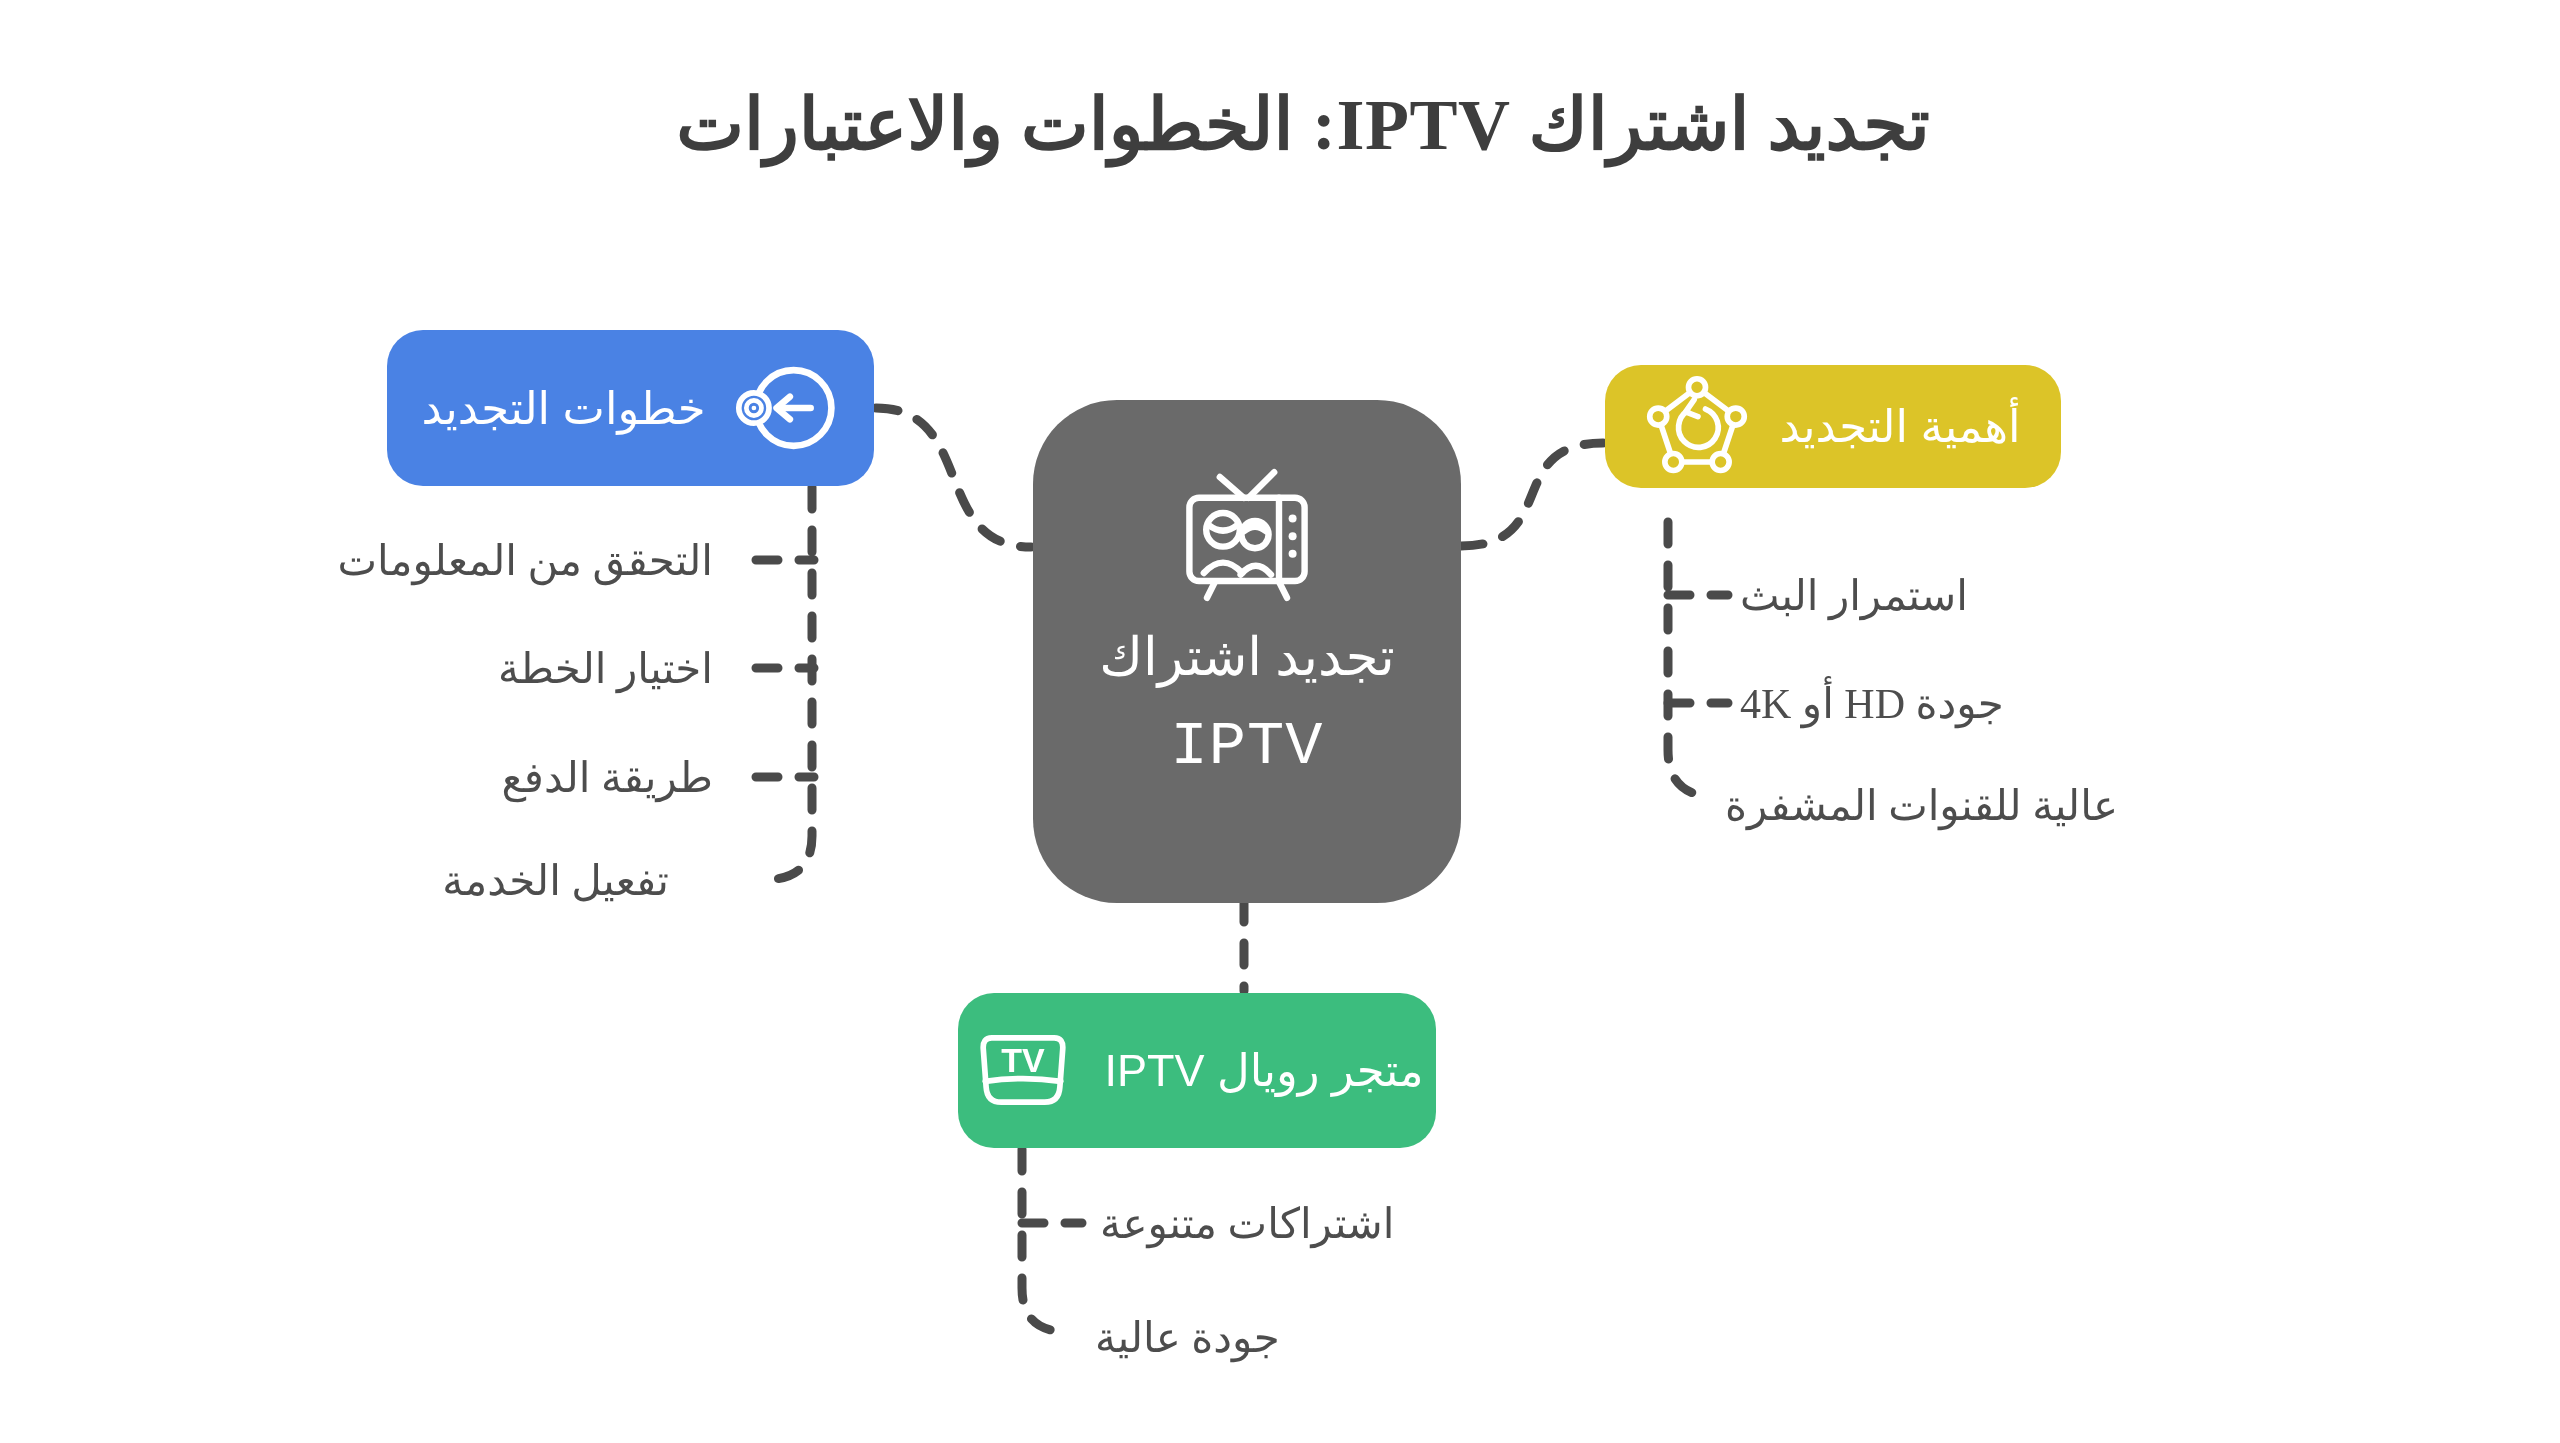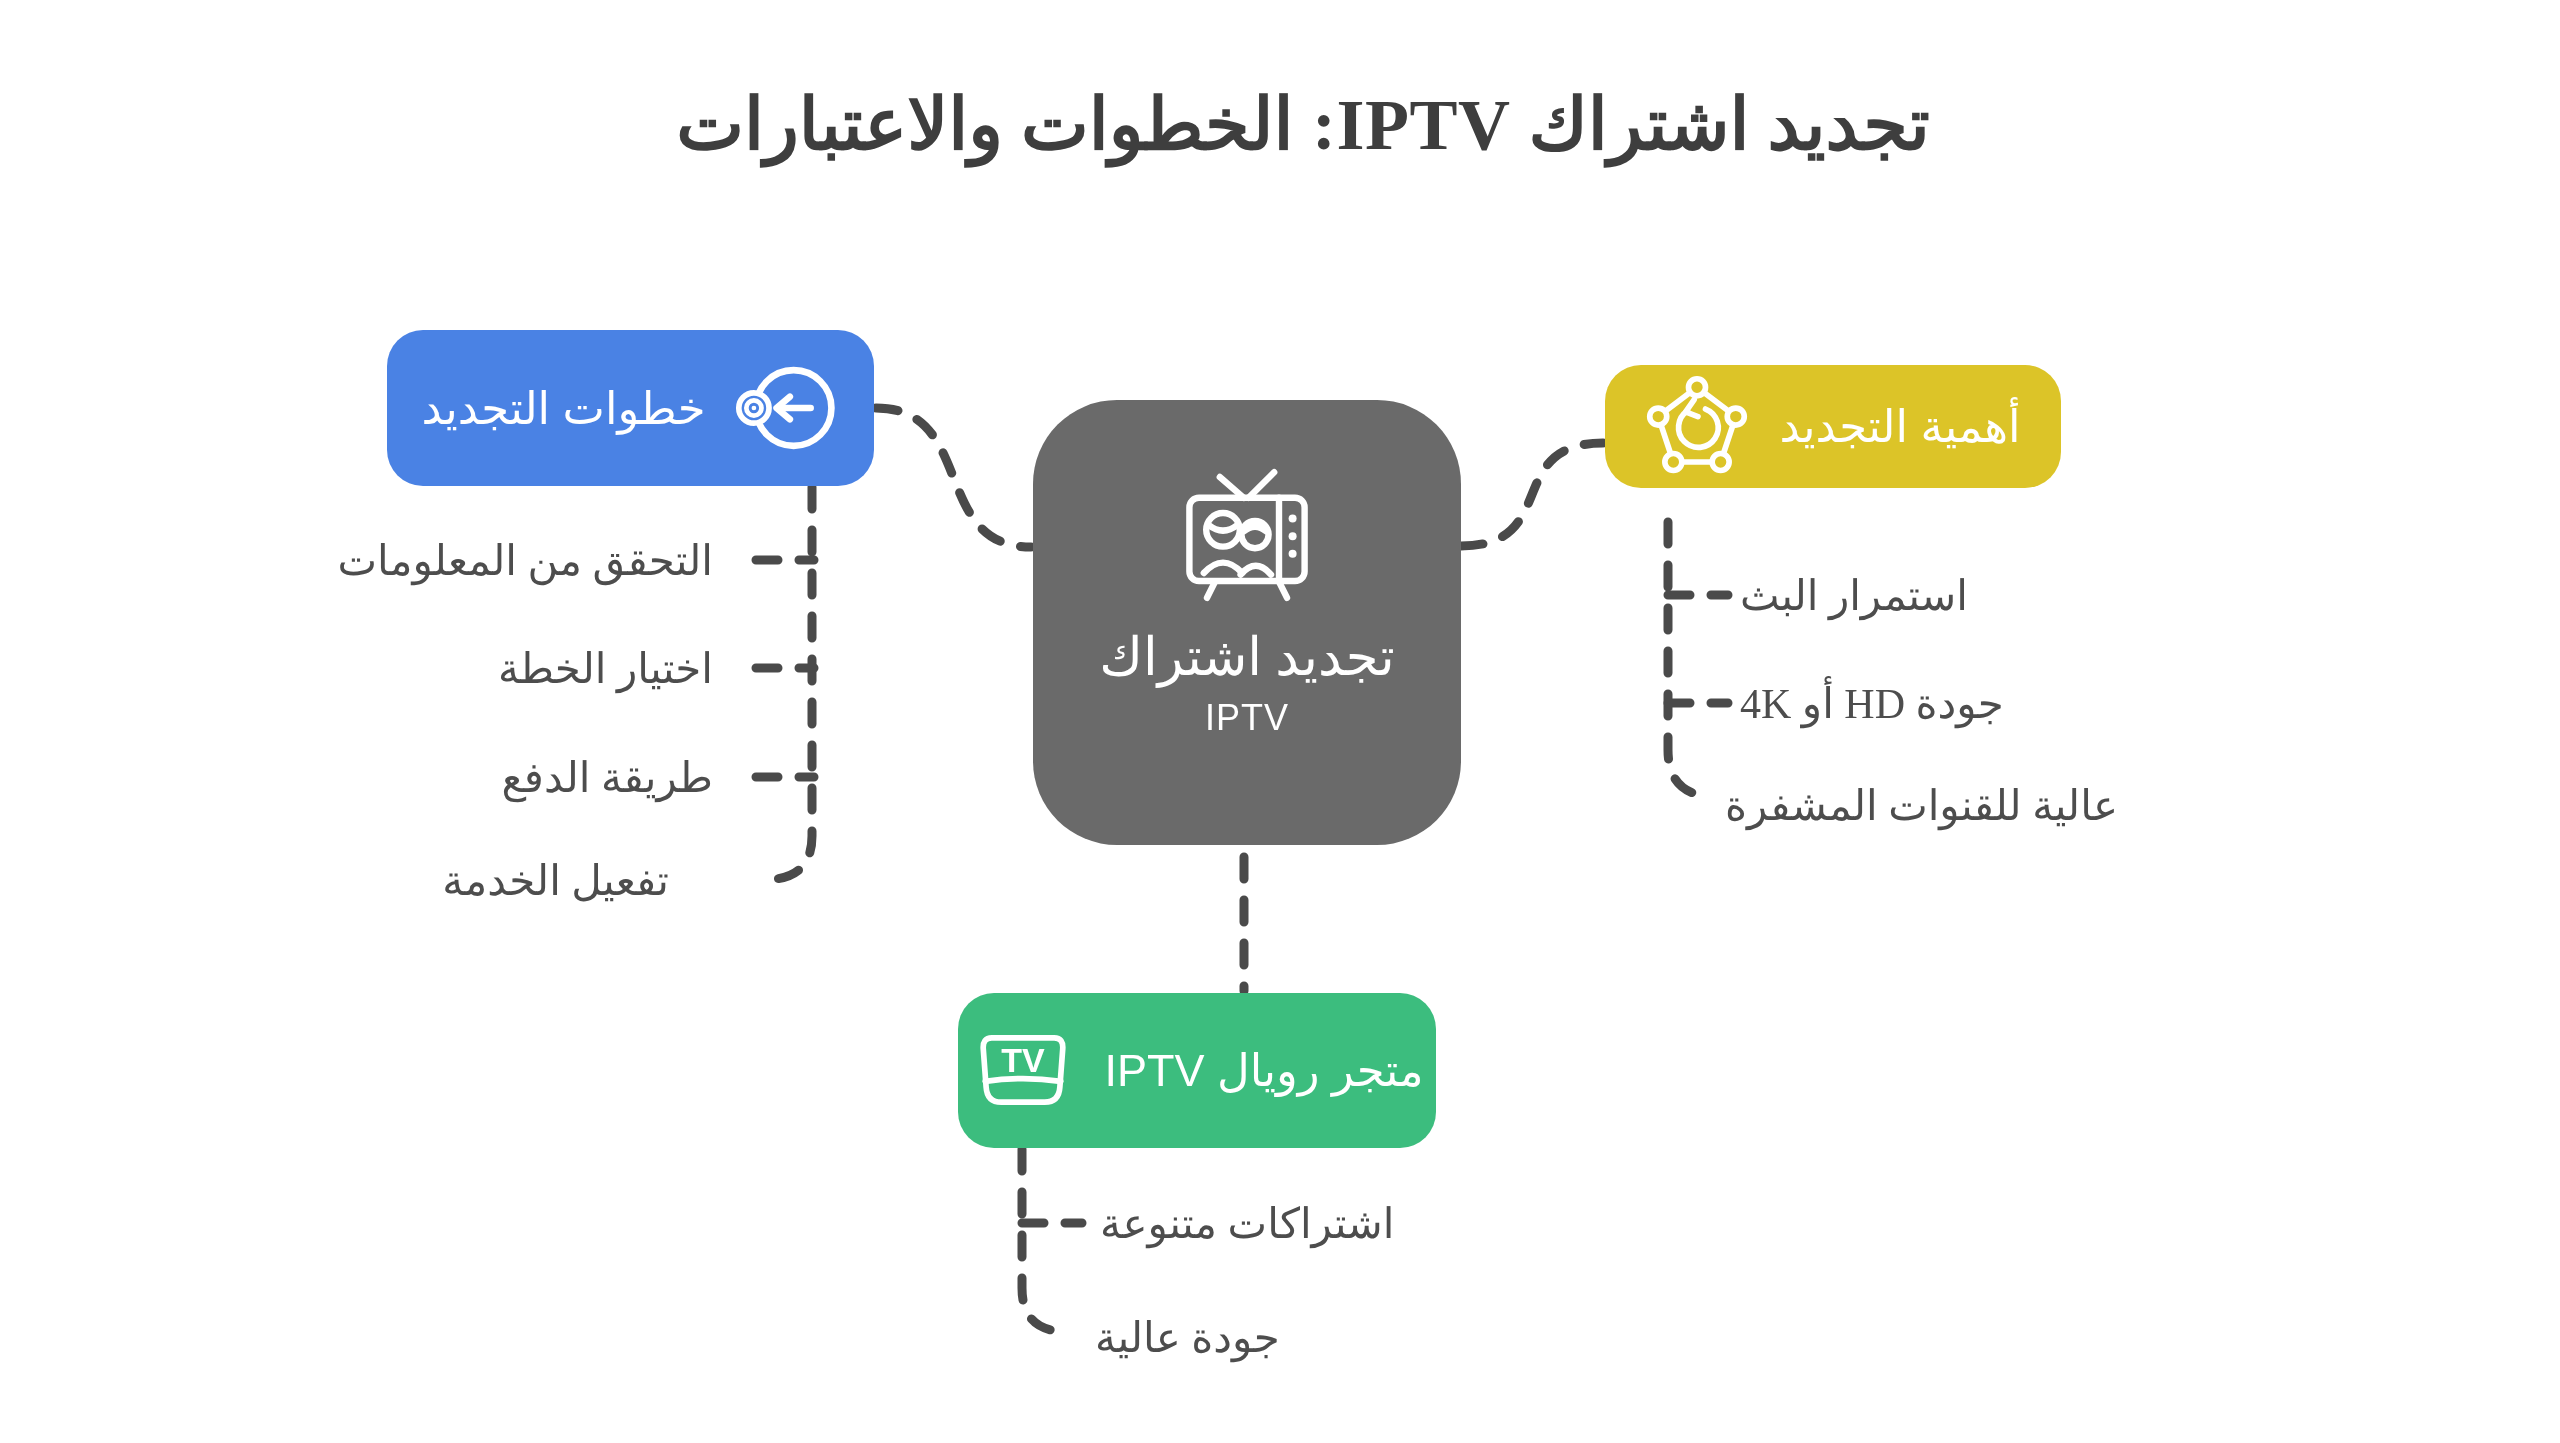--- a/index.html
+++ b/index.html
@@ -22,32 +22,32 @@
   .branch-node .label{
     direction:rtl;font-size:45px;white-space:nowrap;
     font-family:"Liberation Sans","DejaVu Sans",sans-serif;
   }
   .node-steps{left:387px;top:330px;width:487px;height:156px;background:#4A82E4;}
   .node-importance{left:1605px;top:365px;width:456px;height:123px;background:#DCC428;}
   .node-store{left:958px;top:993px;width:478px;height:155px;background:#3CBD7E;}
   .branch-icon{width:104px;height:104px;flex:0 0 auto;}
   
   .center-node{
-    left:1033px;top:400px;width:428px;height:445px;background:#6A6A6A;border-radius:84px;
+    left:1033px;top:400px;width:428px;height:503px;background:#6A6A6A;border-radius:84px;
     display:flex;flex-direction:column;align-items:center;justify-content:flex-start;
     color:#ffffff;
   }
   .center-node svg{margin-top:62px;width:160px;height:150px;}
   .center-label-ar{
     direction:rtl;font-family:"Liberation Serif","DejaVu Serif",serif;
     font-size:53px;margin-top:14px;white-space:nowrap;
   }
   .center-label-en{
-    font-family:Liberation Sans, sans-serif;
-    font-size:36px;margin-top:10px;letter-spacing:1px;
+    font-family:Liberation Mono, monospace;
+    font-size:62px;margin-top:24px;letter-spacing:1px;
   }
   
   .sub-item{
     direction:rtl;white-space:nowrap;color:#4d4d4d;font-size:42px;
     font-family:"Liberation Serif","DejaVu Serif",serif;
     transform:translateY(-50%);
   }
   .sub-item.align-right{text-align:right;}
   .sub-item.align-left{text-align:left;}
   

